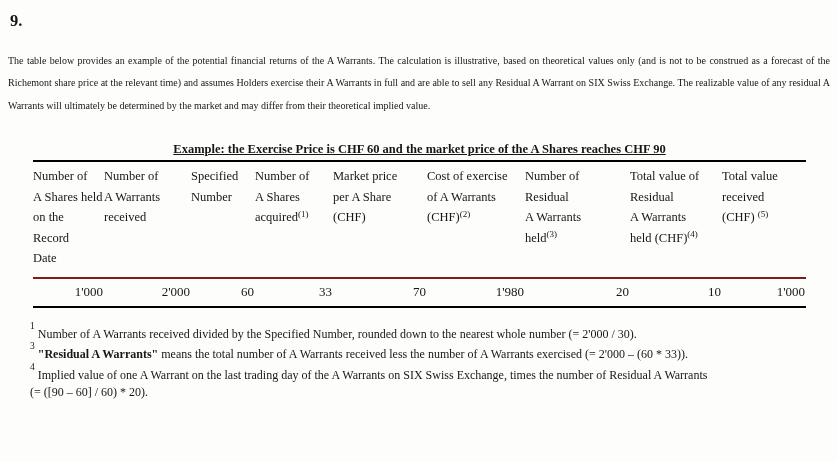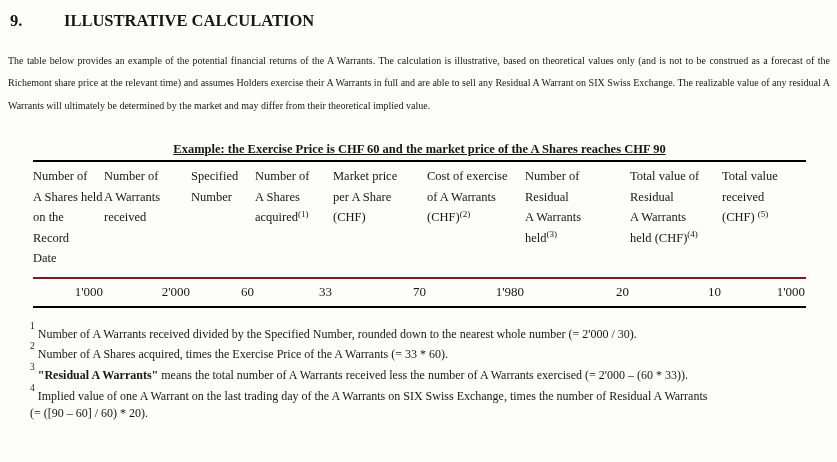--- a/index.html
+++ b/index.html
@@ -79,21 +79,20 @@
   }
   .fn-bold { font-weight: bold; }
 </style>
 </head>
 <body>
 
 <div class="page">
 
   <div class="heading">
     <span class="heading-number">9.</span>
-    <span class="heading-title">ILLUSTRATIVE CALCULATION</span>
   </div>
 
   <div class="intro">The table below provides an example of the potential financial returns of the A Warrants. The calculation is illustrative, based on theoretical values only (and is not to be construed as a forecast of the Richemont share price at the relevant time) and assumes Holders exercise their A Warrants in full and are able to sell any Residual A Warrant on SIX Swiss Exchange. The realizable value of any residual A Warrants will ultimately be determined by the market and may differ from their theoretical implied value.</div>
 
   <div class="table-block">
     <div class="table-caption">Example: the Exercise Price is CHF 60 and the market price of the A Shares reaches CHF 90</div>
 
     <table class="returns">
       <colgroup>
         <col style="width:71px">
@@ -150,19 +149,18 @@
           <td>20</td>
           <td>10</td>
           <td>1'000</td>
         </tr>
       </tbody>
     </table>
   </div>
 
   <div class="footnotes">
     <div class="fn"><sup class="fn-marker">1</sup><span class="fn-bold"></span><span>Number of A Warrants received divided by the Specified Number, rounded down to the nearest whole number (= 2'000 / 30).</span></div>
-    <div class="fn"><sup class="fn-marker">2</sup><span class="fn-bold"></span><span>Number of A Shares acquired, times the Exercise Price of the A Warrants (= 33 * 60).</span></div>
     <div class="fn"><sup class="fn-marker">3</sup><span class="fn-bold">"Residual A Warrants"</span><span> means the total number of A Warrants received less the number of A Warrants exercised (= 2'000 – (60 * 33)).</span></div>
     <div class="fn"><sup class="fn-marker">4</sup><span class="fn-bold"></span><span>Implied value of one A Warrant on the last trading day of the A Warrants on SIX Swiss Exchange, times the number of Residual A Warrants
 (= ([90 – 60] / 60) * 20).</span></div>
   </div>
 
 </div>
 
 </body></html>

